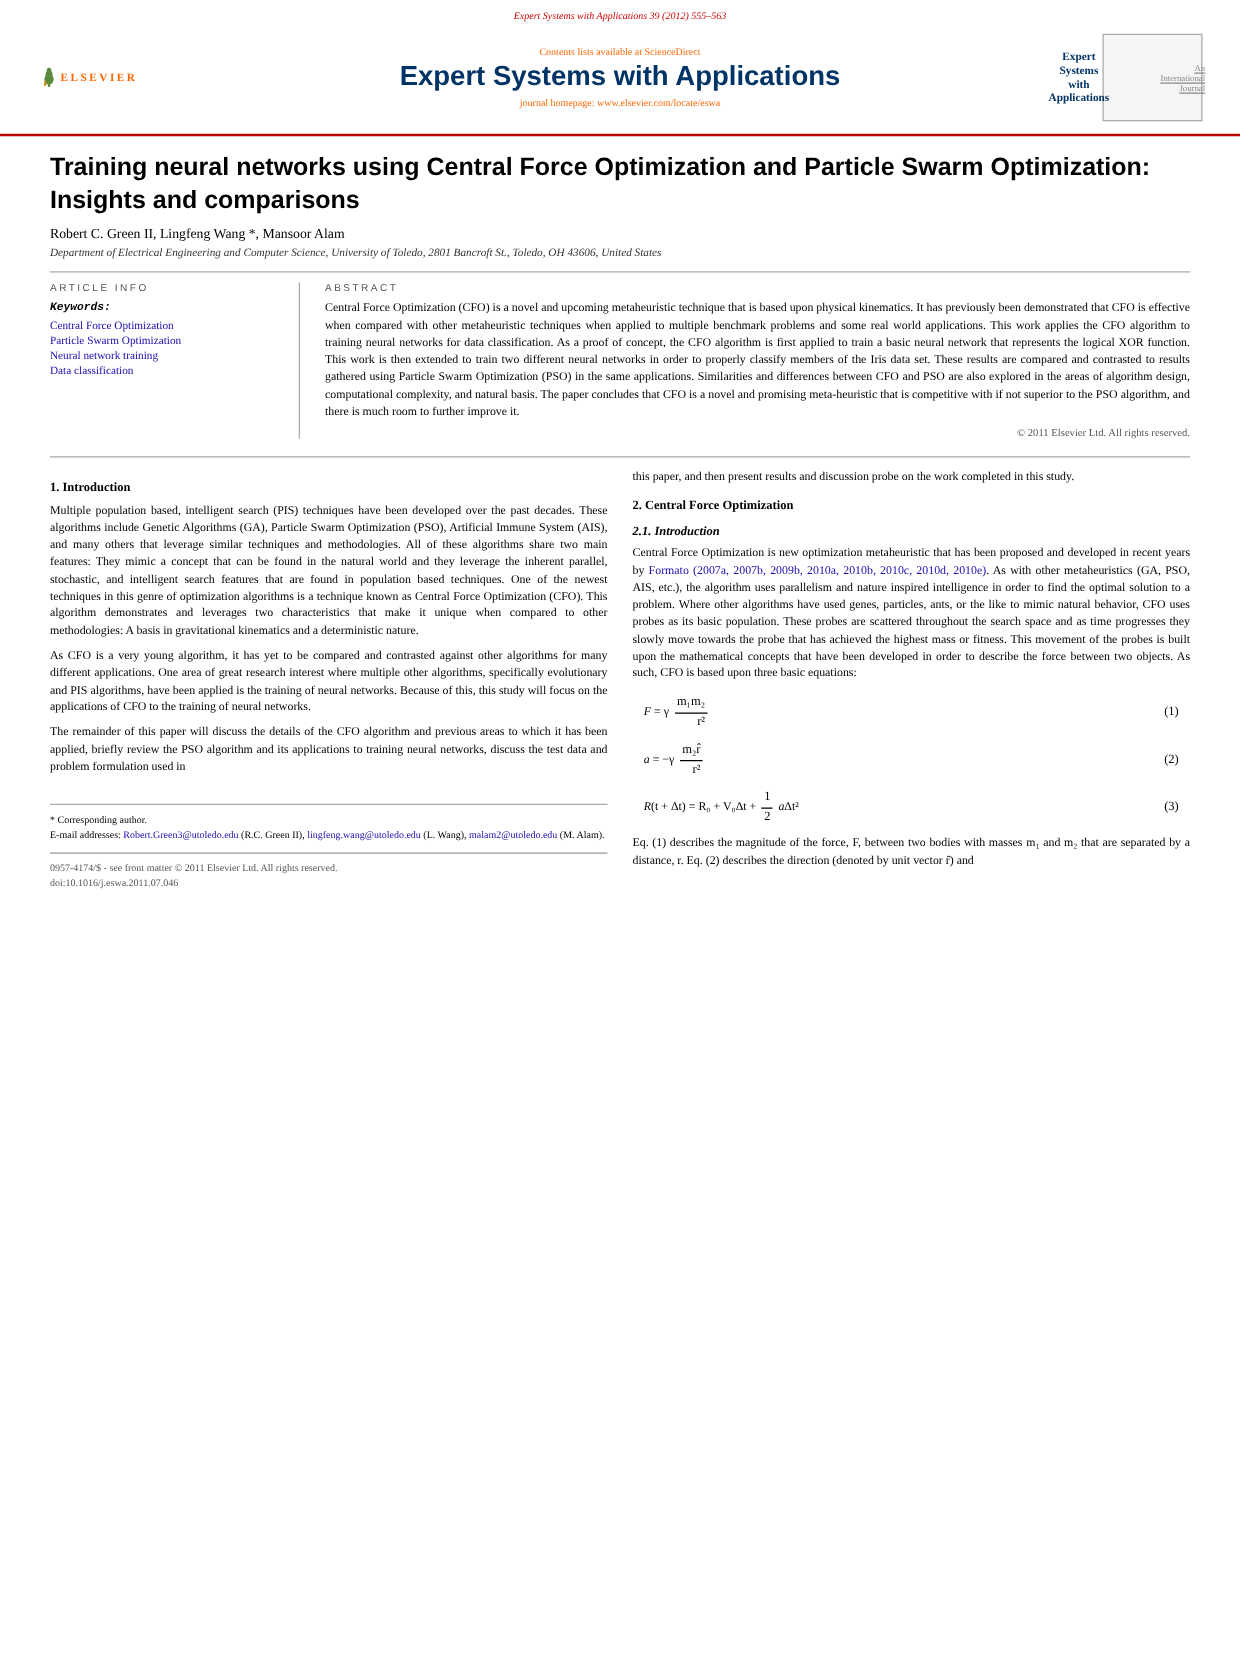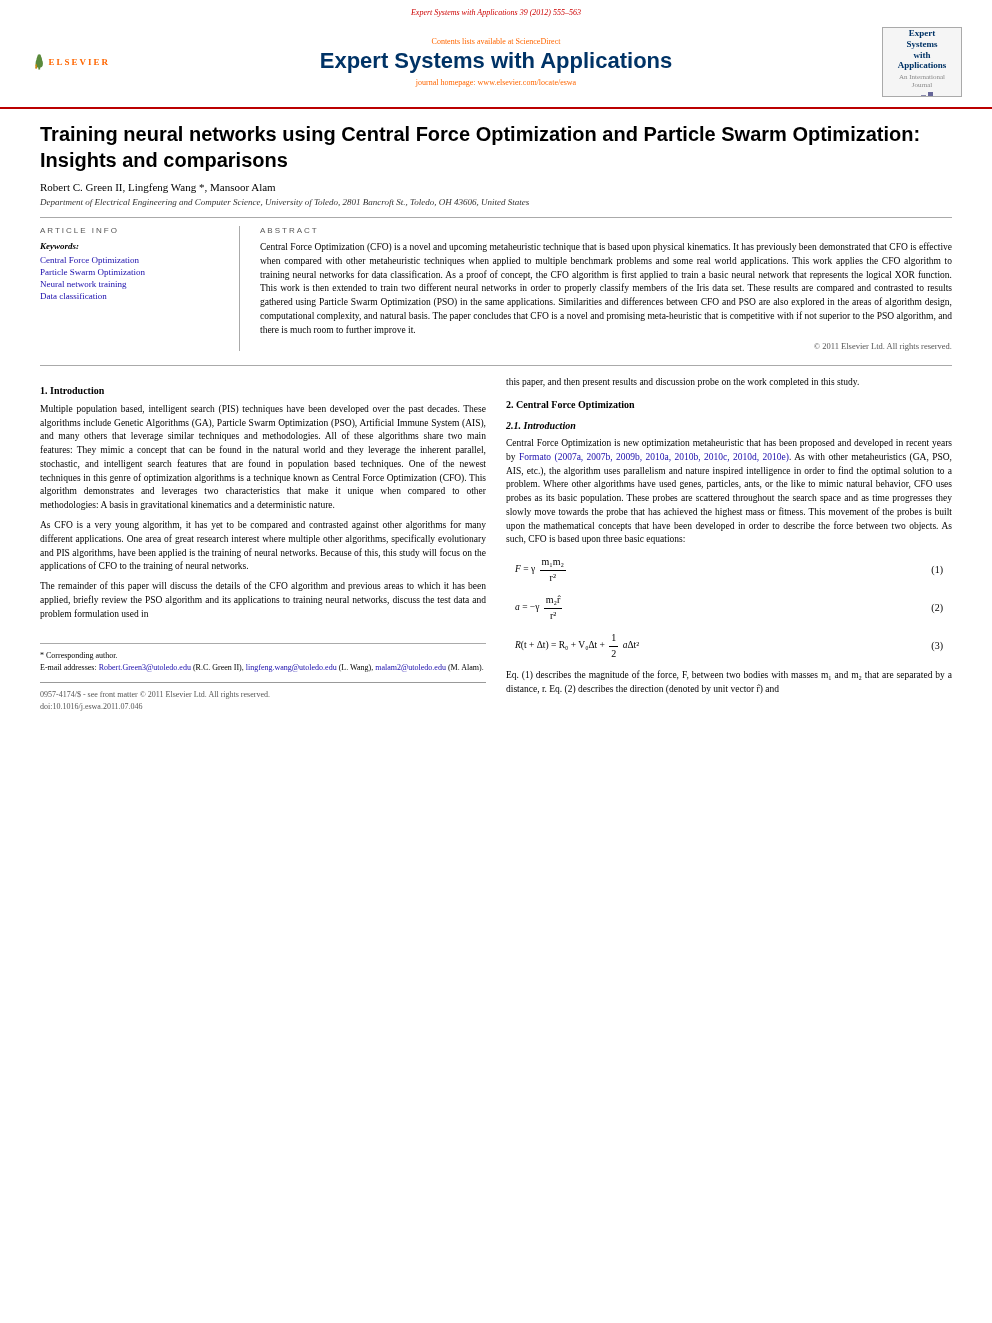--- a/index.html
+++ b/index.html
@@ -76,26 +76,27 @@
       color: #555;
     }
     .journal-homepage span {
       color: #f60;
     }
     .journal-logo-right {
       width: 80px;
       height: 70px;
       border: 1px solid #aaa;
       display: flex;
-      flex-direction: column;
+      flex-direction: row;
       align-items: center;
       justify-content: center;
       font-size: 7px;
       color: #333;
       background: #f5f5f5;
+      gap: 41px;
     }
     
     .main-content {
       padding: 12px 40px 20px 40px;
     }
     
     .article-title {
       font-size: 20px;
       font-family: Arial, sans-serif;
       color: #000;
@@ -137,20 +138,21 @@
       color: #555;
       text-transform: uppercase;
       font-family: Arial, sans-serif;
       margin-bottom: 6px;
     }
     .keywords-label {
       font-size: 9px;
       font-style: italic;
       font-weight: bold;
       margin-bottom: 4px;
+      font-family: Liberation Mono, monospace;
     }
     .keyword-item {
       font-size: 9px;
       color: #1a0dab;
       display: block;
       margin-bottom: 2px;
       cursor: pointer;
     }
     .abstract-text {
       font-size: 9.5px;
@@ -205,21 +207,21 @@
       align-items: center;
       justify-content: space-between;
       margin: 8px 9px;
     }
     .equation-number {
       font-size: 10px;
     }
     .eq-fraction {
       display: inline-flex;
       flex-direction: column;
-      align-items: center;
+      align-items: flex-end;
       vertical-align: middle;
       margin: 0 2px;
     }
     .eq-fraction .num {
       border-bottom: 1px solid #000;
       padding: 0 2px;
       font-size: 10px;
     }
     .eq-fraction .den {
       padding: 0 2px;
@@ -276,21 +278,21 @@
           <span>Contents lists available at </span><span style="color:#f60">ScienceDirect</span>
         </div>
         <div class="journal-title-header">Expert Systems with Applications</div>
         <div class="journal-homepage">
           <span>journal homepage: </span><span style="color:#f60">www.elsevier.com/locate/eswa</span>
         </div>
       </div>
 
       <div class="journal-logo-right">
         <div style="font-size:9px;font-weight:bold;color:#003366;text-align:center;line-height:1.2;">Expert<br>Systems<br>with<br>Applications</div>
-        <div style="font-size:7px;color:#888;text-align:center;margin-top:2px;">An International<br>Journal</div>
+        <div style="font-size:7px;color:#888;text-align:right;margin-top:2px;text-decoration:underline;">An International<br>Journal</div>
 
         <svg width="35" height="20">
           <rect x="2" y="14" width="5" height="6" fill="#aac"></rect>
           <rect x="9" y="10" width="5" height="10" fill="#aac"></rect>
           <rect x="16" y="6" width="5" height="14" fill="#88a"></rect>
           <rect x="23" y="3" width="5" height="17" fill="#669"></rect>
         </svg>
       </div>
     </div>
   </div>

